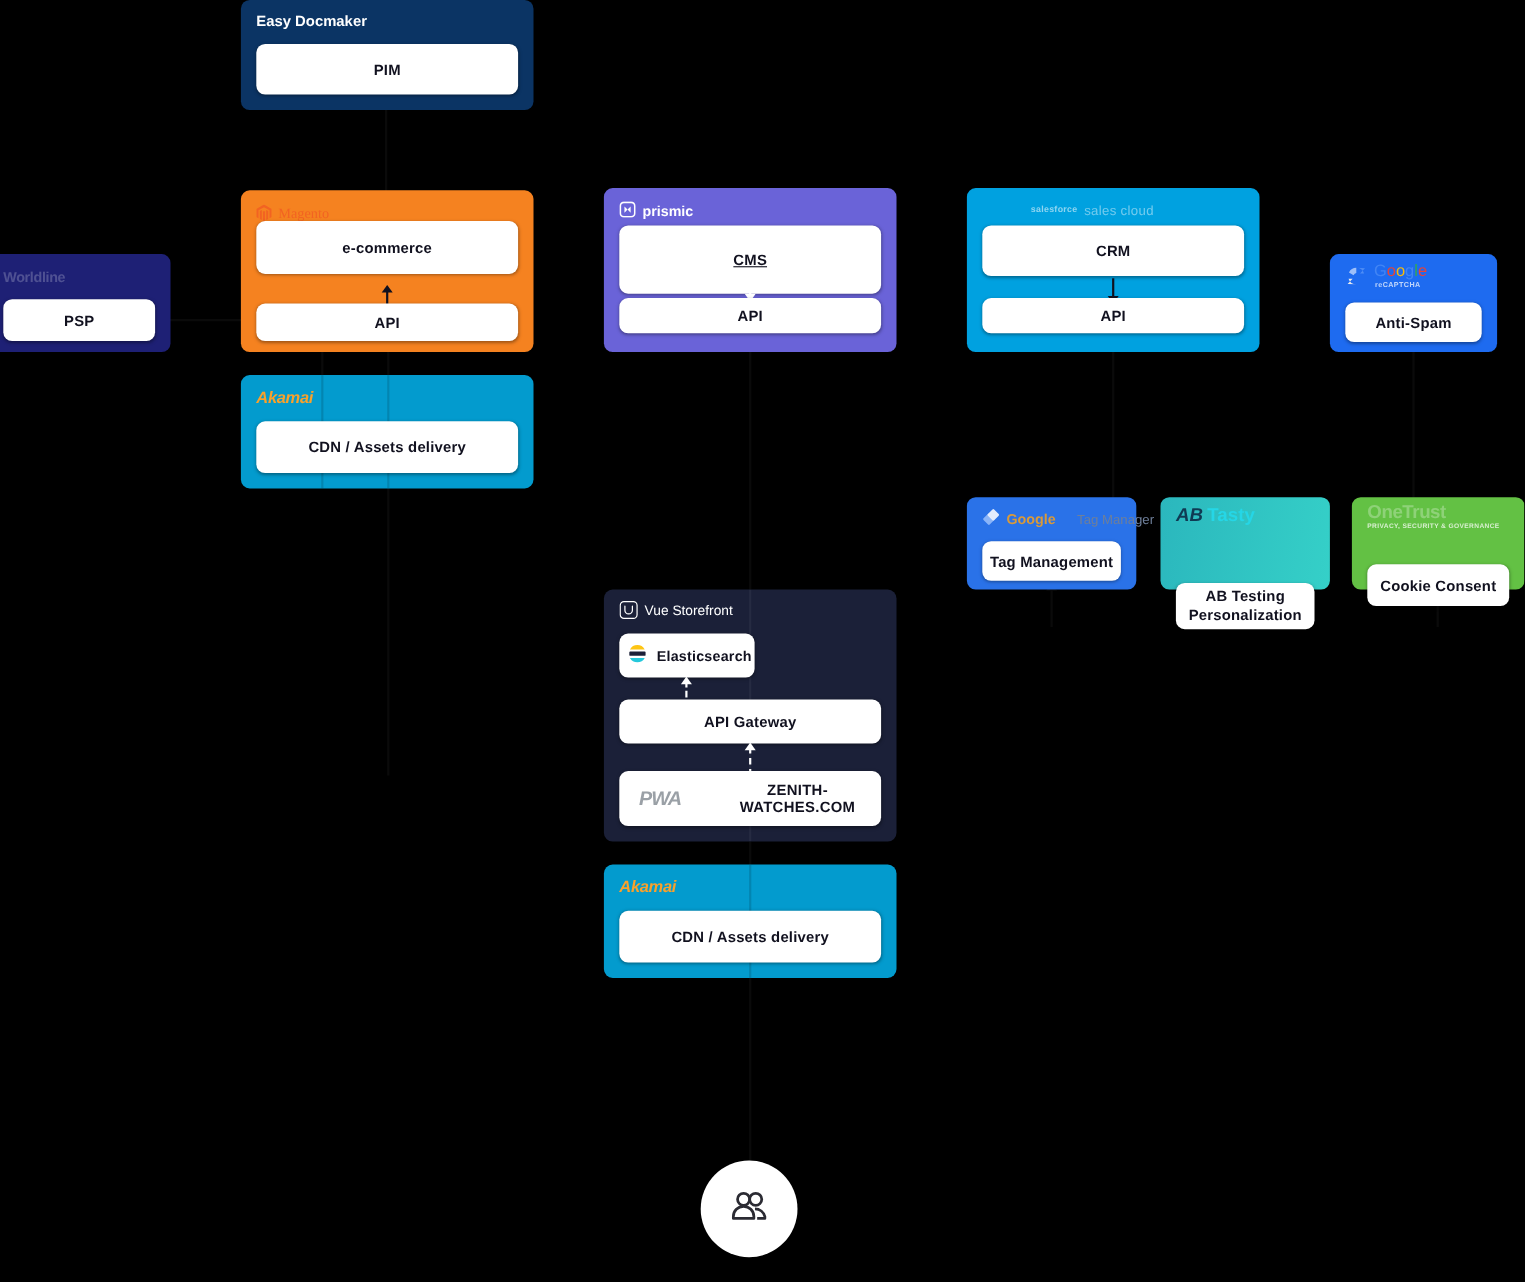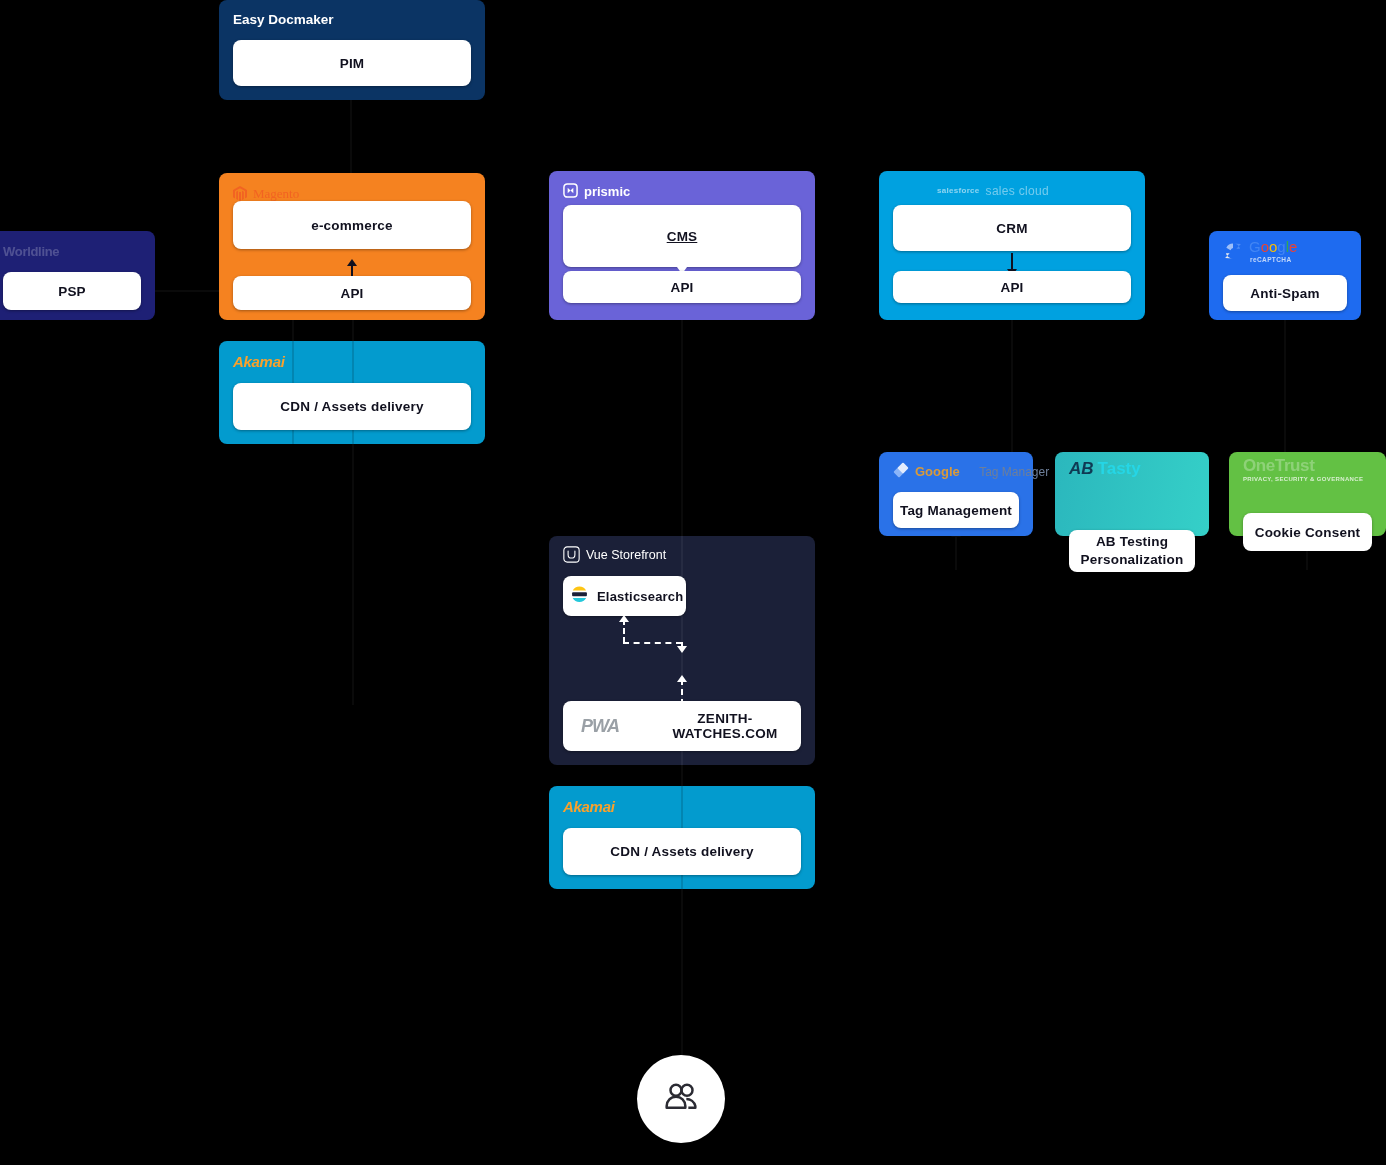--- a/index.html
+++ b/index.html
@@ -343,20 +343,23 @@
       </span>
       <span class="es-label">Elasticsearch</span>
     </div>
 
     <div class="conn dashed-v" style="left:74px;top:83px;height:24px;"></div>
     <div class="arrow up light" style="left:70px;top:79px;"></div>
     <div class="conn h" style="left:74px;top:106px;width:59px;background:none;border-top:2px dashed #ffffff;height:0;"></div>
     <div class="conn dashed-v" style="left:132px;top:106px;height:8px;"></div>
     <div class="arrow down light" style="left:128px;top:110px;"></div>
 
+    <div class="node" style="top:100px;height:40px;">
+      <span>API Gateway</span>
+    </div>
 
     <div class="conn dashed-v" style="left:132px;top:143px;height:26px;"></div>
     <div class="arrow up light" style="left:128px;top:139px;"></div>
     <div class="arrow down light" style="left:128px;top:165px;"></div>
 
     <div class="node" style="top:165px;height:50px;justify-content:flex-start;padding-left:18px;gap:30px;">
       <span class="pwa-mark">PWA</span>
       <span style="font-size:13.5px;font-weight:bold;letter-spacing:.3px;">ZENITH-WATCHES.COM</span>
     </div>
   </div>

